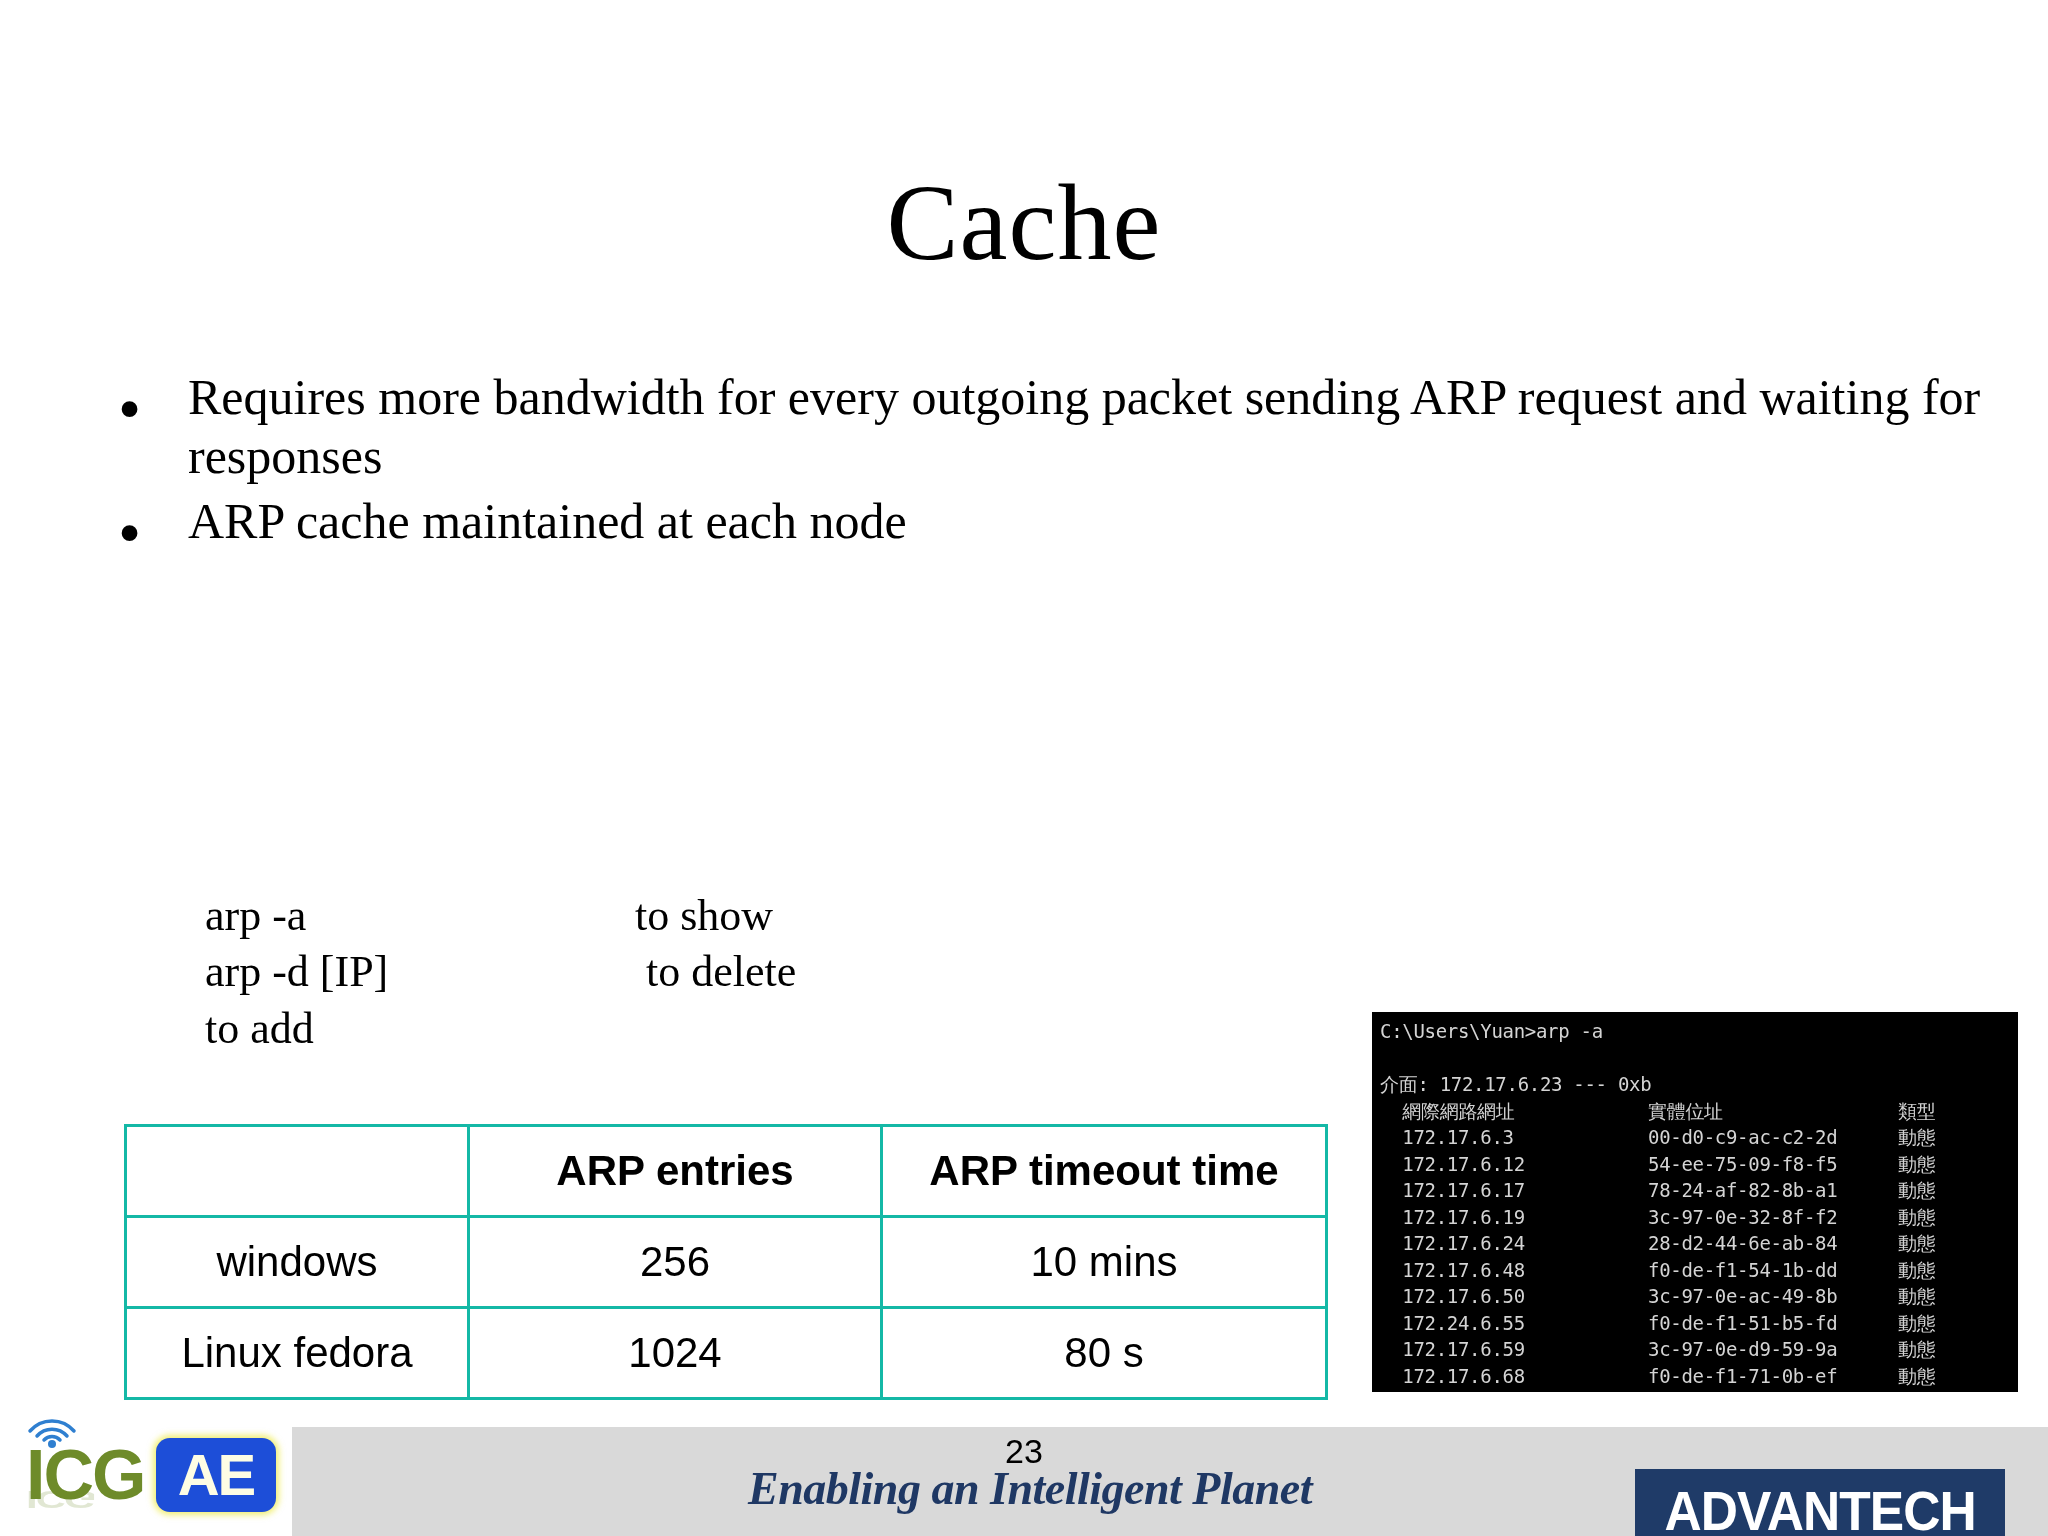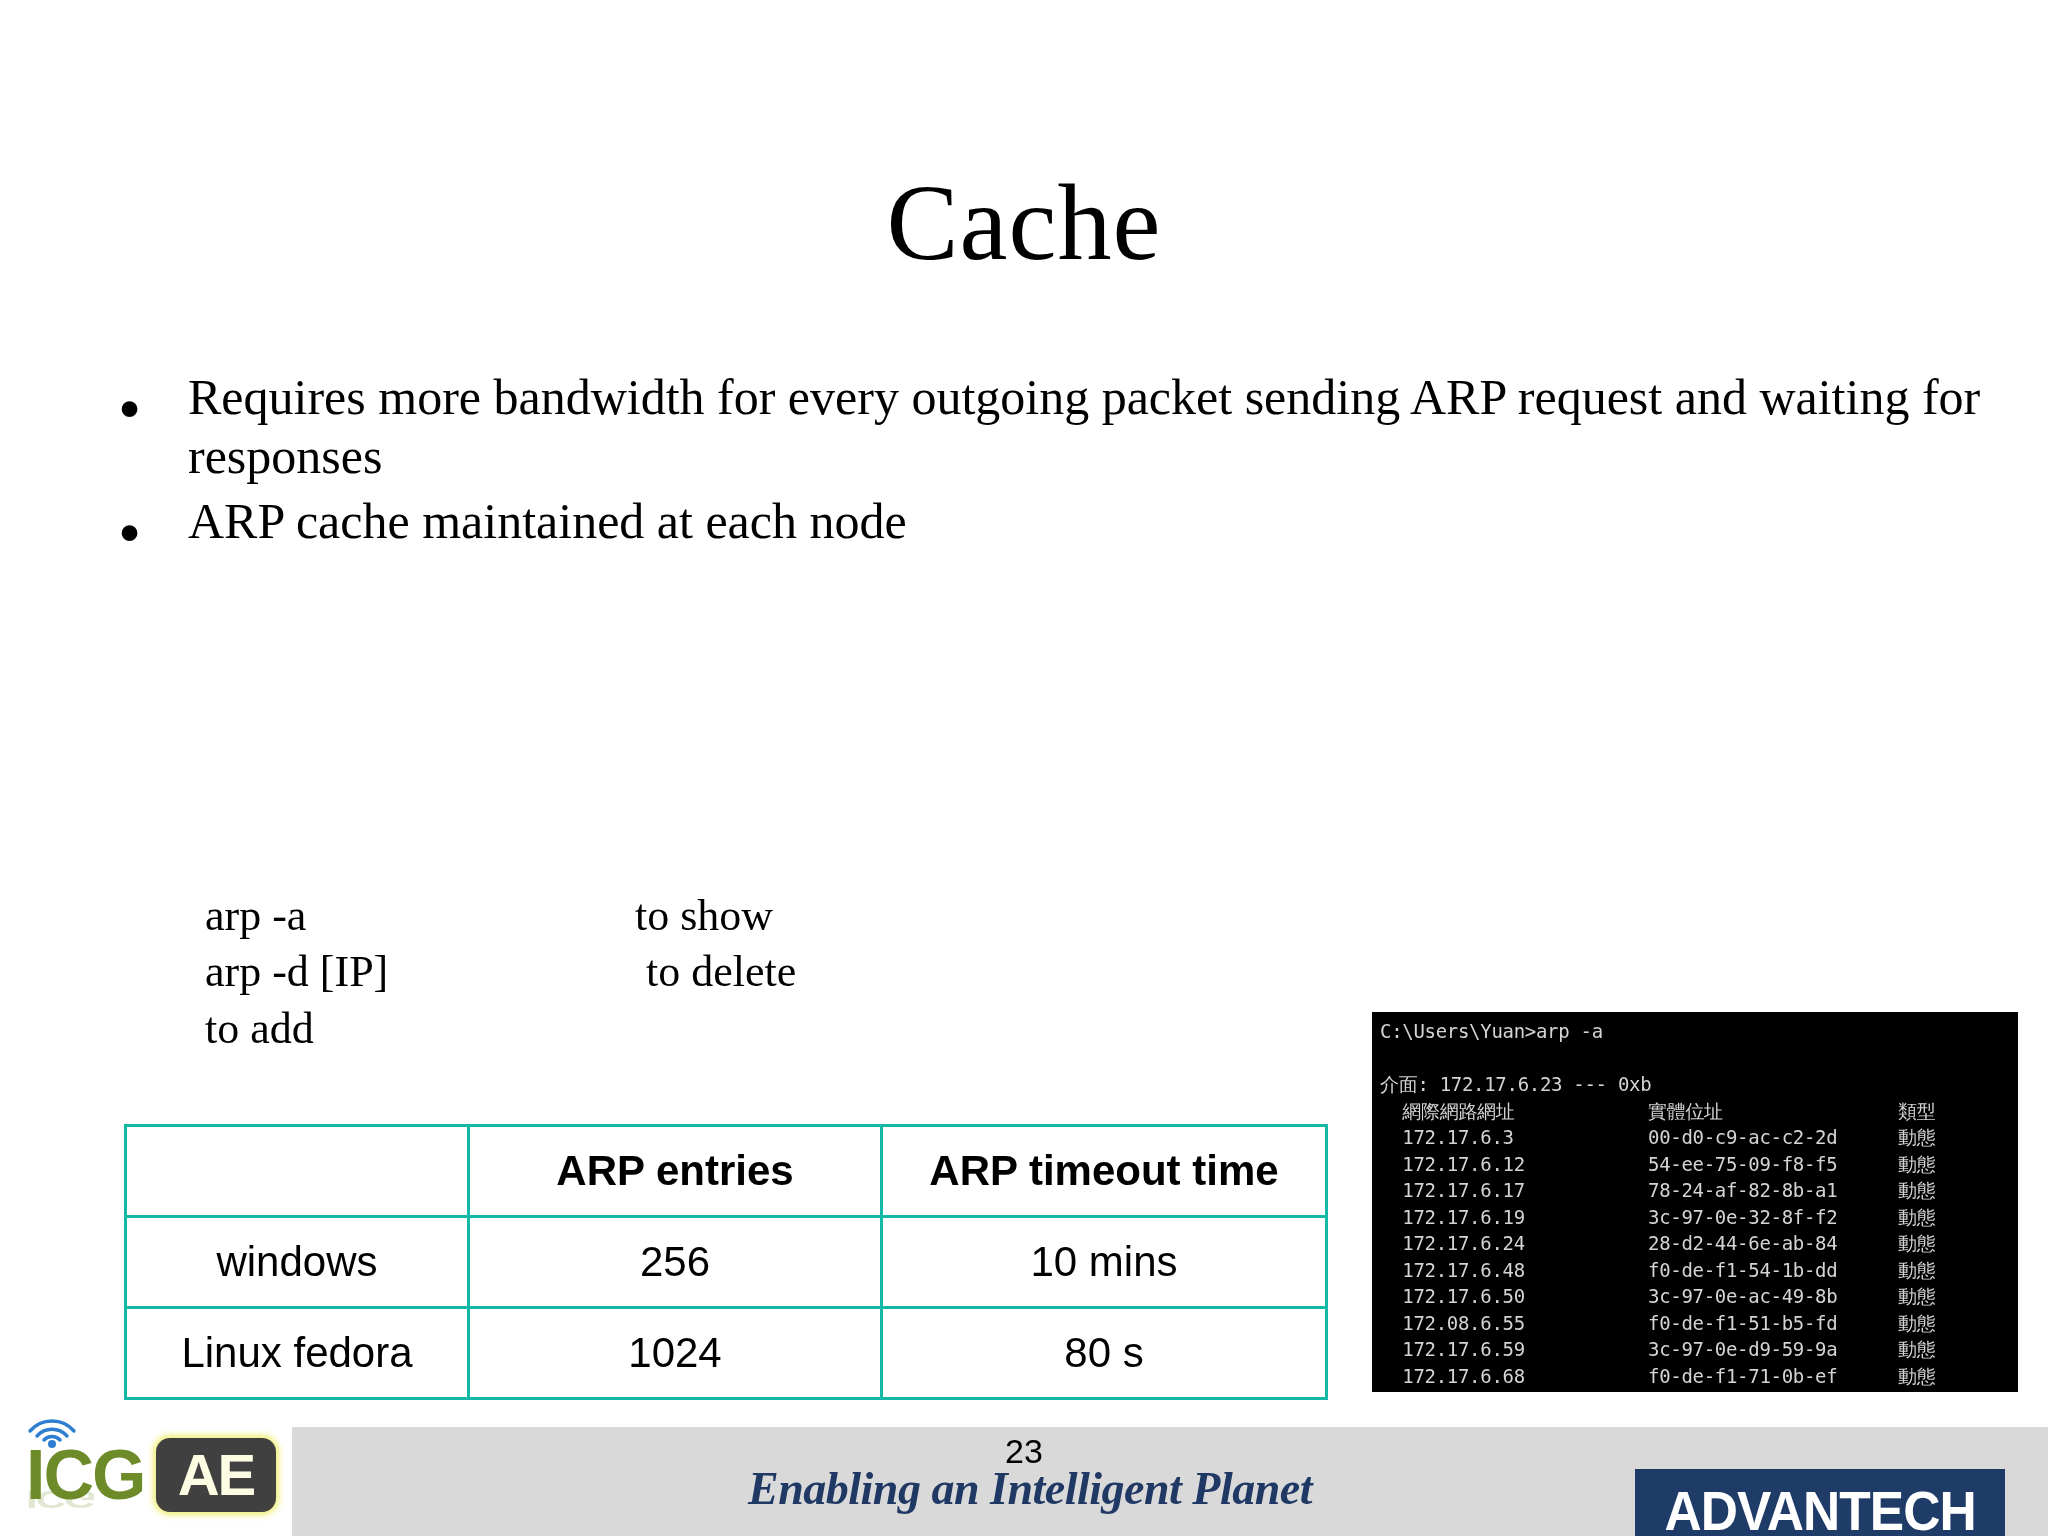--- a/index.html
+++ b/index.html
@@ -208,21 +208,21 @@
     line-height: 70px;
     color: #6e8b2a;
     letter-spacing: -2px;
   }
   #icg-logo .ae-box {
     position: absolute;
     left: 148px;
     top: 26px;
     width: 120px;
     height: 74px;
-    background: #404040;
+    background: #1d4ed8;
     border-radius: 14px;
     box-shadow: 0 0 6px 3px rgba(230,226,0,0.55);
   }
   #icg-logo .ae-text {
     position: absolute;
     left: 0;
     top: 0;
     width: 120px;
     height: 74px;
     line-height: 74px;
@@ -314,21 +314,21 @@
     <span class="t-type">類型</span>
   </div>
   <div id="terminal-rows">
       <div class="term-row"><span class="t-ip">  172.17.6.3</span><span class="t-mac">00-d0-c9-ac-c2-2d</span><span class="t-type">動態</span></div>
       <div class="term-row"><span class="t-ip">  172.17.6.12</span><span class="t-mac">54-ee-75-09-f8-f5</span><span class="t-type">動態</span></div>
       <div class="term-row"><span class="t-ip">  172.17.6.17</span><span class="t-mac">78-24-af-82-8b-a1</span><span class="t-type">動態</span></div>
       <div class="term-row"><span class="t-ip">  172.17.6.19</span><span class="t-mac">3c-97-0e-32-8f-f2</span><span class="t-type">動態</span></div>
       <div class="term-row"><span class="t-ip">  172.17.6.24</span><span class="t-mac">28-d2-44-6e-ab-84</span><span class="t-type">動態</span></div>
       <div class="term-row"><span class="t-ip">  172.17.6.48</span><span class="t-mac">f0-de-f1-54-1b-dd</span><span class="t-type">動態</span></div>
       <div class="term-row"><span class="t-ip">  172.17.6.50</span><span class="t-mac">3c-97-0e-ac-49-8b</span><span class="t-type">動態</span></div>
-      <div class="term-row"><span class="t-ip">  172.08.6.55</span><span class="t-mac">f0-de-f1-51-b5-fd</span><span class="t-type">動態</span></div>
+      <div class="term-row"><span class="t-ip">  172.24.6.55</span><span class="t-mac">f0-de-f1-51-b5-fd</span><span class="t-type">動態</span></div>
       <div class="term-row"><span class="t-ip">  172.17.6.59</span><span class="t-mac">3c-97-0e-d9-59-9a</span><span class="t-type">動態</span></div>
       <div class="term-row"><span class="t-ip">  172.17.6.68</span><span class="t-mac">f0-de-f1-71-0b-ef</span><span class="t-type">動態</span></div>
       <div class="term-row"><span class="t-ip">  172.17.6.72</span><span class="t-mac">3c-97-0e-26-b7-67</span><span class="t-type">動態</span></div>
     </div>
 </div>
 
 <div id="footer-band"></div>
 
 <div id="page-number">23</div>
 

